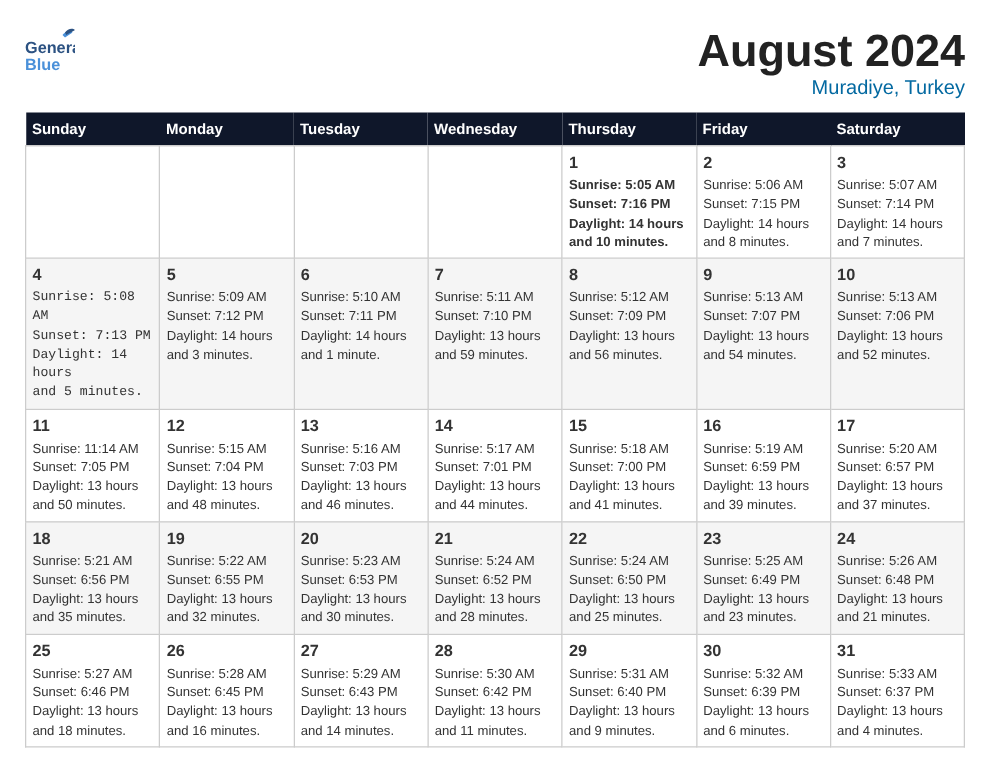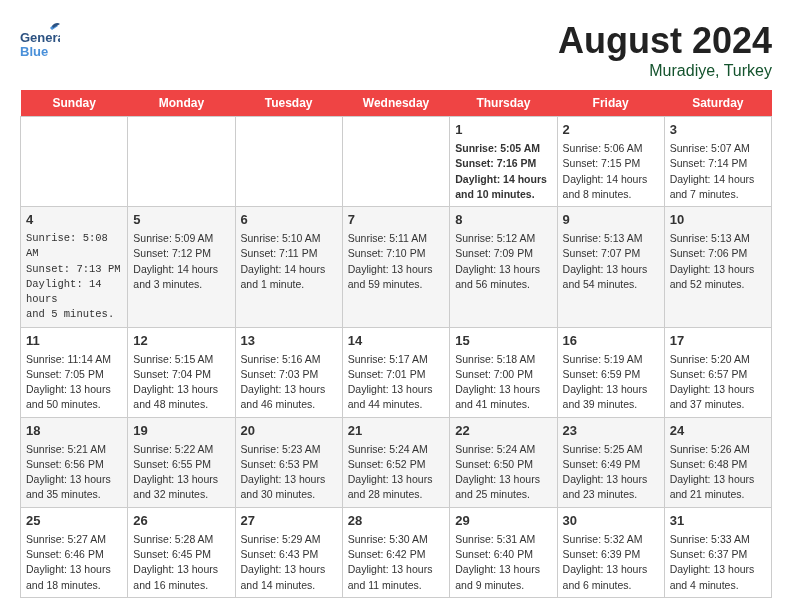--- a/index.html
+++ b/index.html
@@ -19,31 +19,31 @@
     .title-section {
       text-align: right;
     }
     .month-year {
       font-size: 36px;
       font-weight: bold;
       color: #222;
     }
     .location {
       font-size: 16px;
-      color: #14532d;
+      color: #0369a1;
     }
     table {
       width: 100%;
       border-collapse: collapse;
       font-size: 11px;
     }
     thead tr th {
-      background-color: #ef4444;
+      background-color: #0f172a;
       color: #fff;
-      text-align: center;
+      text-align: left;
       padding: 6px 5px;
       font-size: 12px;
       font-weight: bold;
     }
     tbody tr td {
       border: 1px solid #ccc;
       vertical-align: top;
       padding: 4px 5px;
       width: 108px;
       min-height: 80px;

